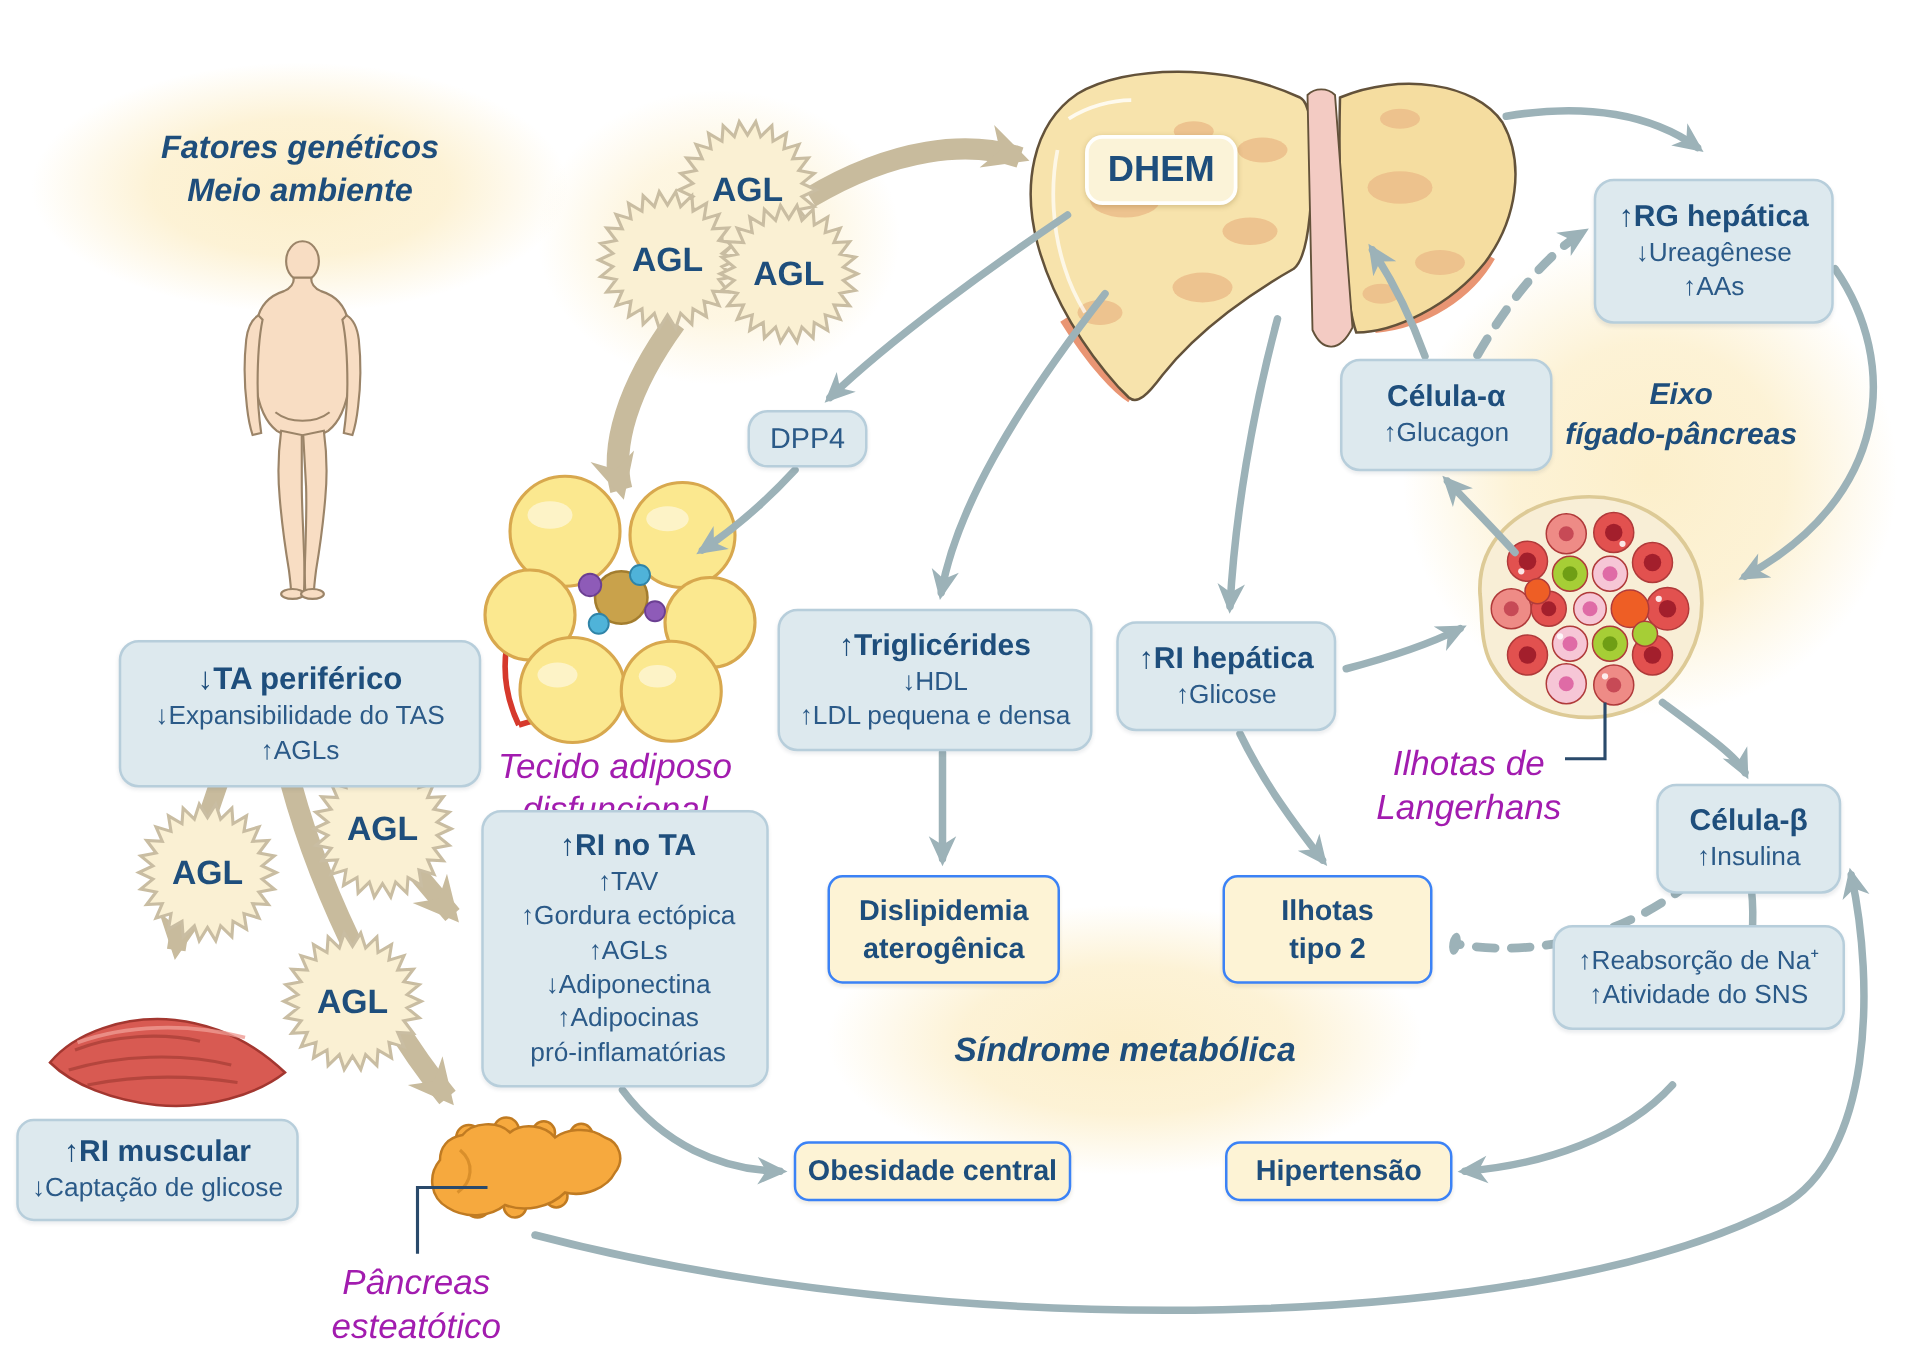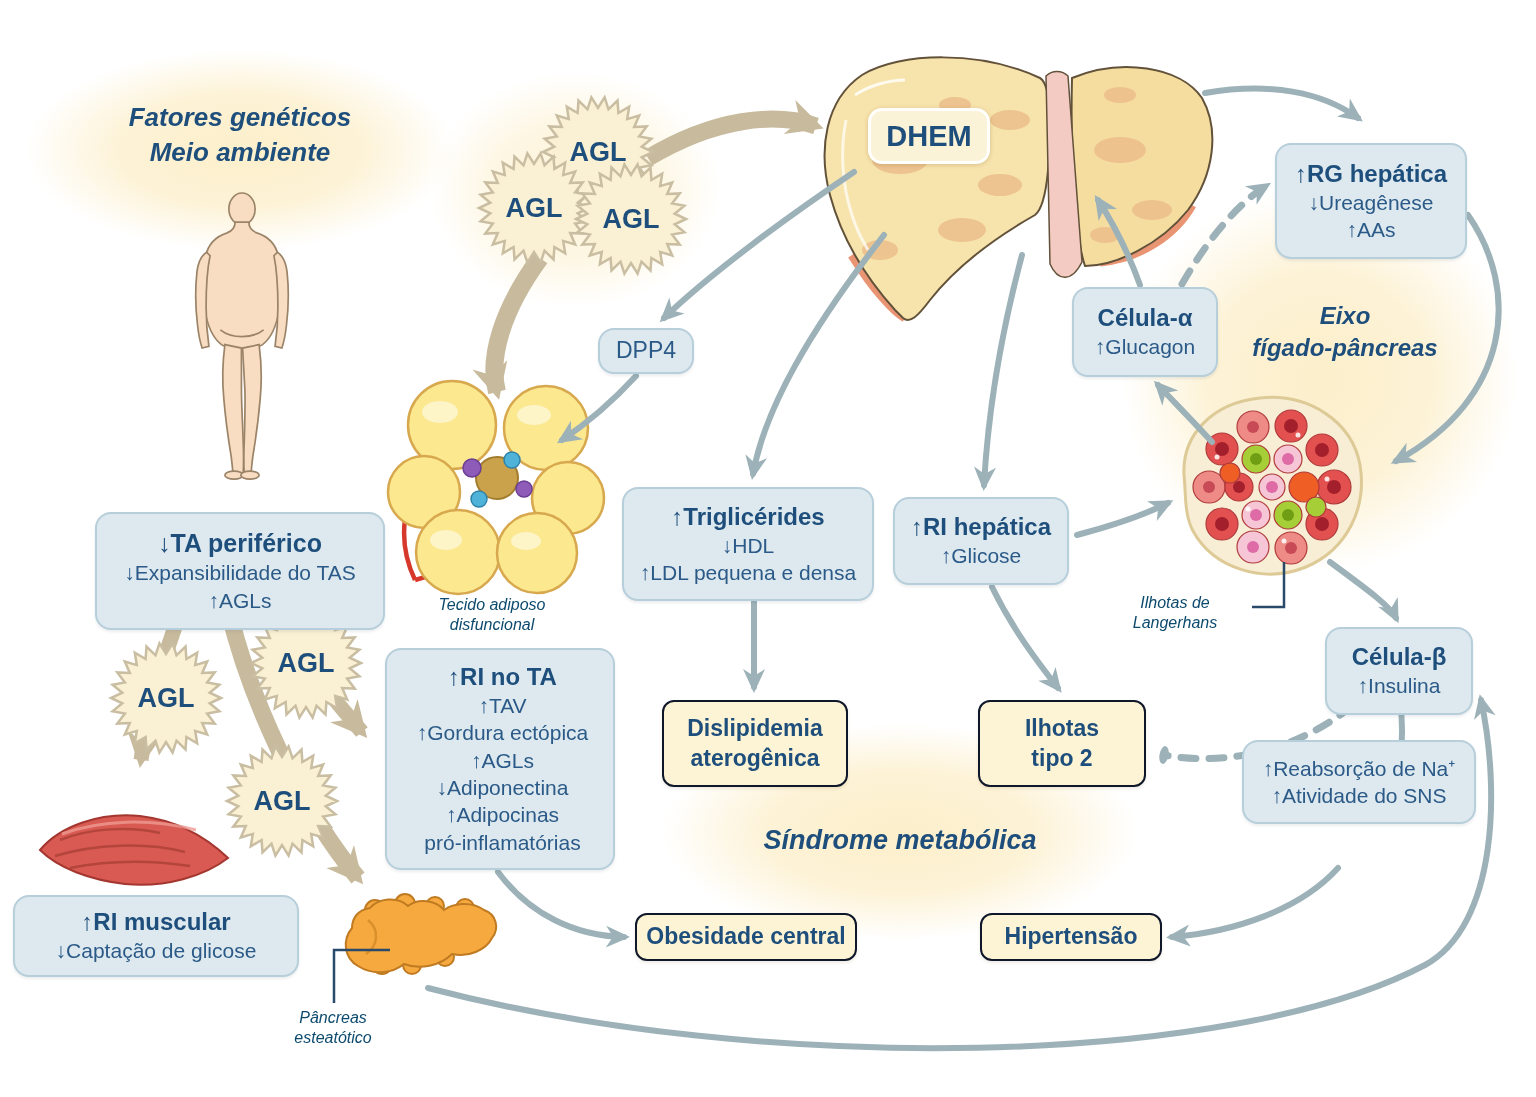--- a/index.html
+++ b/index.html
@@ -5,31 +5,31 @@
   html,body{margin:0;padding:0;background:#ffffff;}
   #canvas{position:relative;width:1536px;height:1097px;overflow:hidden;
           font-family:"Liberation Sans",sans-serif;background:#ffffff;}
   #art{position:absolute;left:0;top:0;z-index:1;}
   .bbox{position:absolute;z-index:3;background:#dde9ee;border:2px solid #b7cedb;
         border-radius:16px;display:flex;flex-direction:column;align-items:center;
         justify-content:center;text-align:center;color:#2b5a88;padding:4px 8px;
         box-sizing:border-box;box-shadow:0 2px 3px rgba(60,80,100,.10);}
   .bbox .t{font-weight:bold;color:#1e4e7c;font-size:24px;line-height:1.25;}
   .bbox .l{font-size:21px;line-height:1.3;}
-  .cbox{position:absolute;z-index:3;background:#fdf3d5;border:2px solid #0f172a;
+  .cbox{position:absolute;z-index:3;background:#fdf3d5;border:2px solid #3b82f6;
         border-radius:12px;display:flex;flex-direction:column;align-items:center;
         justify-content:center;text-align:center;font-weight:bold;color:#1e4e7c;
         font-size:23px;line-height:1.3;box-sizing:border-box;
         box-shadow:0 2px 3px rgba(120,100,40,.12);}
   .dhem{background:#fbf3d8;border:3px solid rgba(255,255,255,.95);border-radius:14px;
         box-shadow:0 1px 4px rgba(120,90,30,.25);}
   .glowlabel{position:absolute;z-index:2;font-style:italic;font-weight:bold;
         color:#1e4e7c;text-align:center;line-height:1.35;}
-  .caption{position:absolute;z-index:2;font-style:italic;color:#0c4a6e;
-        font-size:16px;text-align:center;line-height:1.25;}
+  .caption{position:absolute;z-index:2;font-style:italic;color:#a21caf;
+        font-size:28px;text-align:center;line-height:1.25;}
   .burst-shape{fill:#faf0d3;stroke:#c9bda2;stroke-width:2.5;}
   .burst-text{font-family:"Liberation Sans",sans-serif;font-weight:bold;font-size:27px;
         fill:#1e4e7c;text-anchor:middle;}
 </style>
 </head>
 <body>
 
 <div id="canvas">
 
 <svg id="art" width="1536" height="1097" viewBox="0 0 1536 1097">
@@ -279,21 +279,21 @@
 <div class="bbox" style="left:598px;top:328px;width:96px;height:46px;">
   <div class="l" style="font-size:23px;">DPP4</div>
 </div>
 
 <div class="bbox" style="left:1275px;top:143px;width:192px;height:116px;">
   <div class="t">↑RG hepática</div>
   <div class="l">↓Ureagênese</div>
   <div class="l">↑AAs</div>
 </div>
 
-<div class="bbox" style="left:1072px;top:287px;width:146px;height:90px;">
+<div class="bbox" style="left:1072px;top:287px;width:170px;height:90px;">
   <div class="t">Célula-α</div>
   <div class="l">↑Glucagon</div>
 </div>
 
 <div class="bbox" style="left:1325px;top:627px;width:148px;height:88px;">
   <div class="t">Célula-β</div>
   <div class="l">↑Insulina</div>
 </div>
 
 <div class="bbox" style="left:95px;top:512px;width:290px;height:118px;">
@@ -321,21 +321,21 @@
 <div class="bbox" style="left:893px;top:497px;width:176px;height:88px;">
   <div class="t">↑RI hepática</div>
   <div class="l">↑Glicose</div>
 </div>
 
 <div class="bbox" style="left:1242px;top:740px;width:234px;height:84px;">
   <div class="l">↑Reabsorção de Na⁺</div>
   <div class="l">↑Atividade do SNS</div>
 </div>
 
-<div class="bbox" style="left:13px;top:895px;width:286px;height:82px;">
+<div class="bbox" style="left:13px;top:895px;width:226px;height:82px;border-radius:14px;">
   <div class="t">↑RI muscular</div>
   <div class="l">↓Captação de glicose</div>
 </div>
 
 <div class="cbox" style="left:662px;top:700px;width:186px;height:87px;">
   <div>Dislipidemia</div>
   <div>aterogênica</div>
 </div>
 <div class="cbox" style="left:978px;top:700px;width:168px;height:87px;">
   <div>Ilhotas</div>

